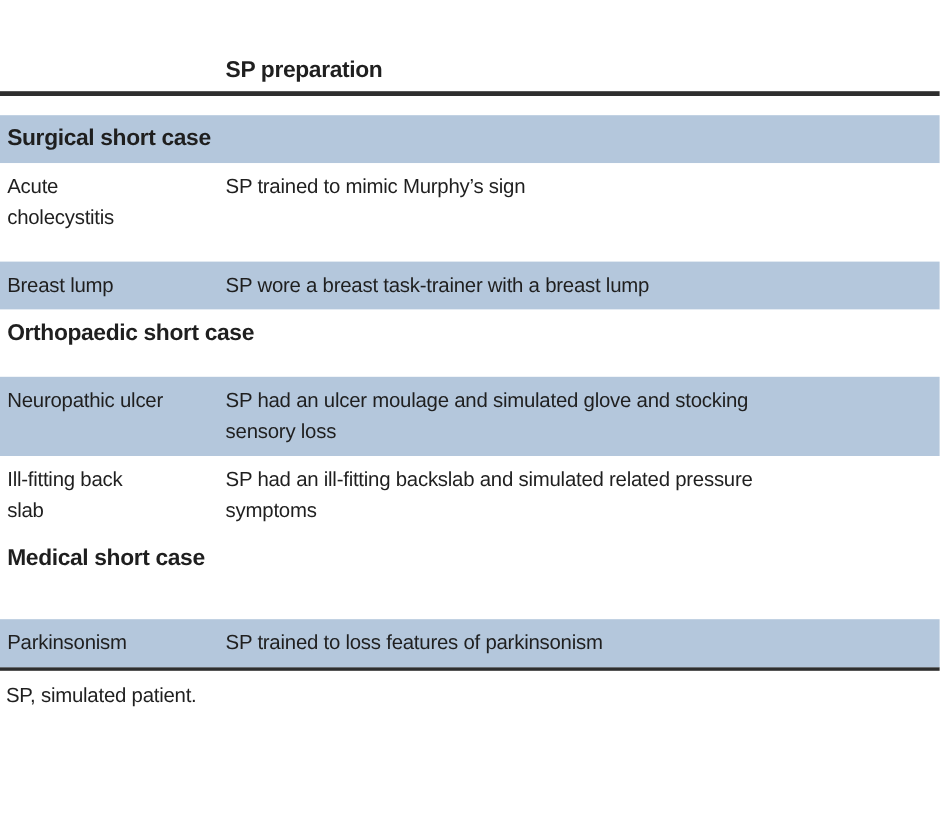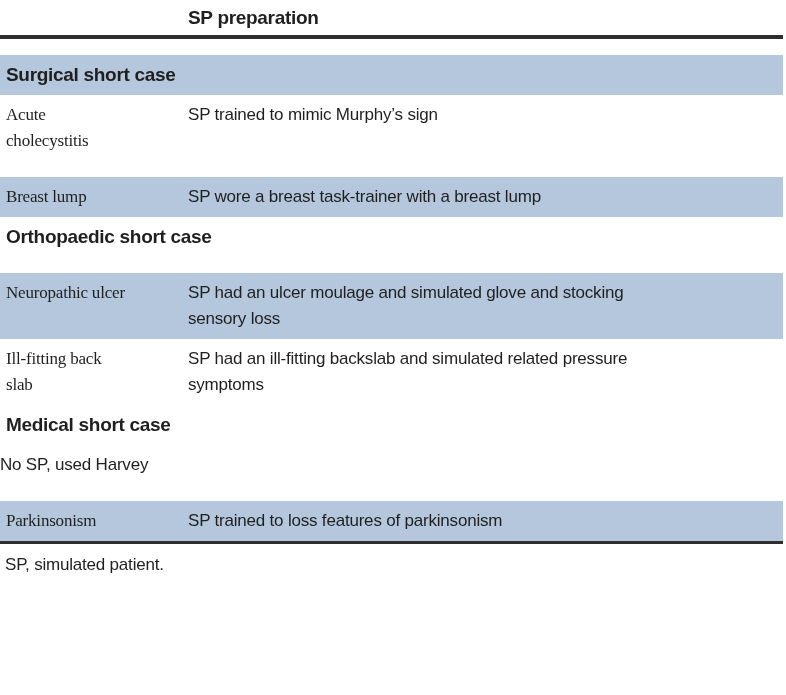--- a/index.html
+++ b/index.html
@@ -14,20 +14,21 @@
   .page {
     width: 783px;
     padding-top: 2px;
   }
   
   .header-row {
     display: flex;
     align-items: flex-end;
     padding: 3px 0 4px 0;
     border-bottom: 4px solid var(--border-dark, #2e2e2e);
+    margin-top: 41px;
   }
   .header-label {
     font-weight: 700;
     font-size: 19px;
     line-height: 26px;
     letter-spacing: -0.3px;
   }
   
   .row {
     display: flex;
@@ -44,21 +45,20 @@
     font-size: 19px;
     line-height: 26px;
     padding-left: 6px;
     letter-spacing: -0.3px;
   }
   .col-case {
     width: 188px;
     padding-left: 6px;
     padding-right: 8px;
     white-space: pre-line;
-    font-family: Liberation Serif, serif;
   }
   .col-prep {
     flex: 1;
     padding-right: 10px;
     white-space: pre-line;
   }
   .table-body { border-bottom: 3px solid var(--border-dark, #2e2e2e); }
   
   .footnote {
     padding: 9px 0 0 5px;
@@ -100,21 +100,20 @@
         <div class="row plain">
           <div class="col-case">Ill-fitting back
 slab</div>
           <div class="col-prep">SP had an ill-fitting backslab and simulated related pressure
 symptoms</div>
         </div>
         <div class="row plain">
           <div class="section-cell">Medical short case</div>
         </div>
         <div class="row plain">
-          <div class="col-prep">No SP, used Harvey</div>
         </div>
         <div class="row shaded">
           <div class="col-case">Parkinsonism</div>
           <div class="col-prep">SP trained to loss features of parkinsonism</div>
         </div>
       </div>
   </div>
   <div class="footnote">SP, simulated patient.</div>
 </div>
 

